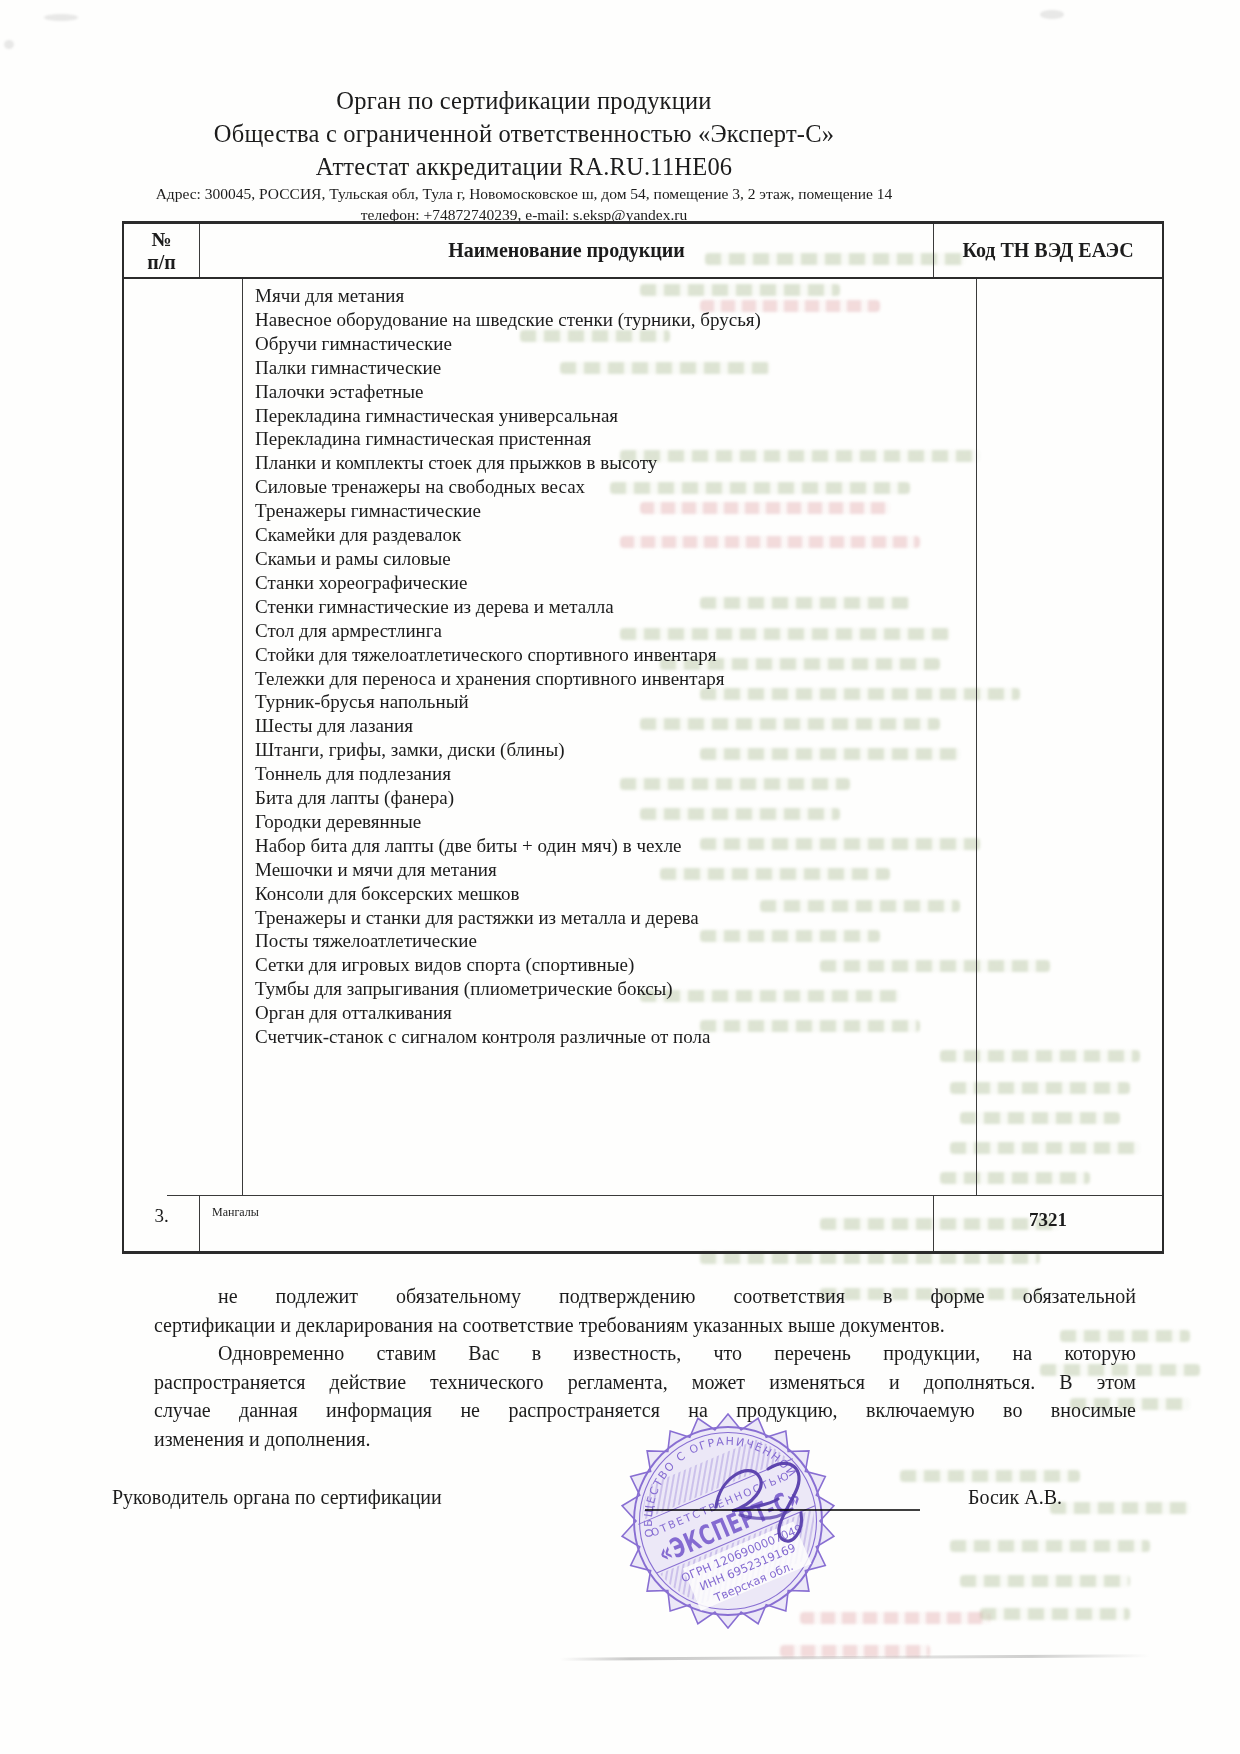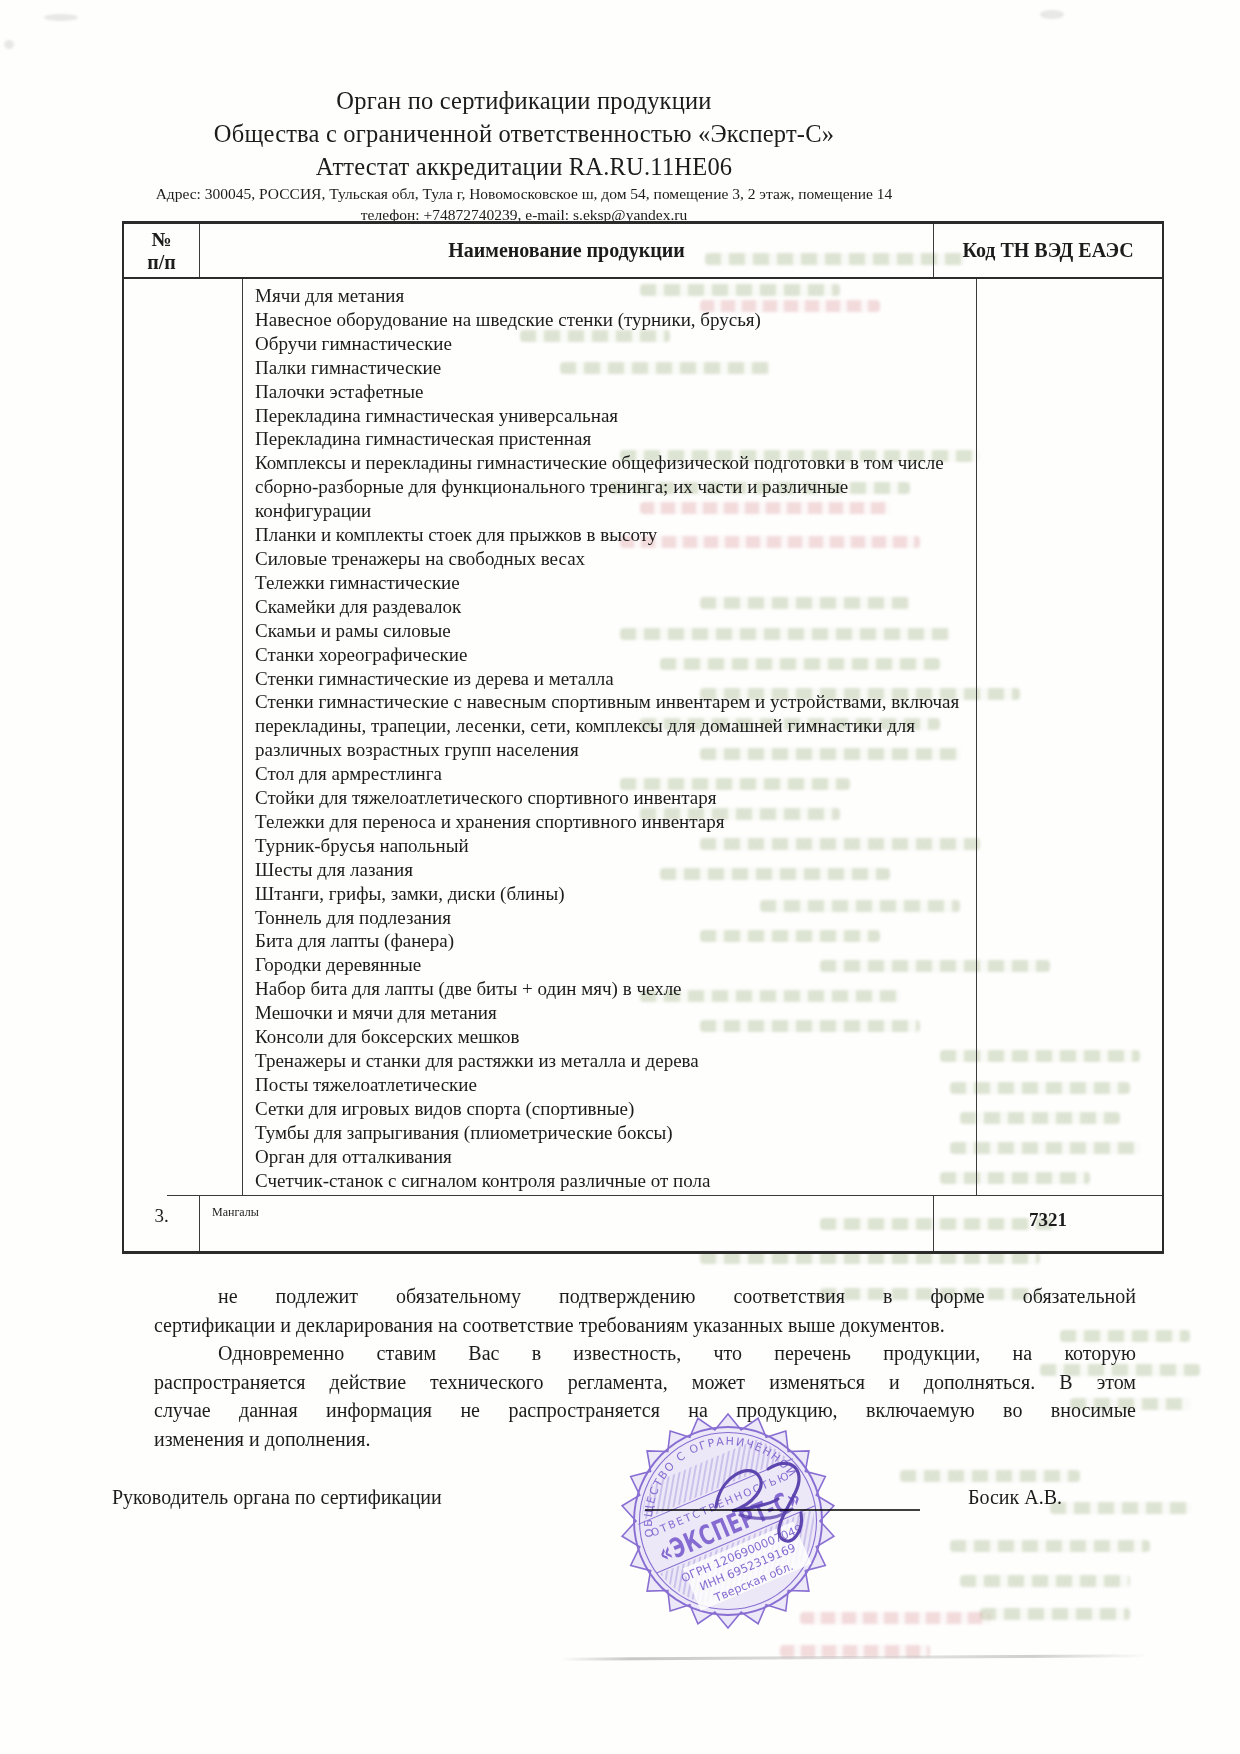--- a/index.html
+++ b/index.html
@@ -125,29 +125,27 @@
       <div class="trow body-row">
         <div class="cell"></div>
         <div class="cell items-cell">
             <p>Мячи для метания</p>
             <p>Навесное оборудование на шведские стенки (турники, брусья)</p>
             <p>Обручи гимнастические</p>
             <p>Палки гимнастические</p>
             <p>Палочки эстафетные</p>
             <p>Перекладина гимнастическая универсальная</p>
             <p>Перекладина гимнастическая пристенная</p>
-            <p>Комплексы и перекладины гимнастические общефизической подготовки в том числе сборно-разборные для функционального тренинга; их части и различные конфигурации</p>
             <p>Планки и комплекты стоек для прыжков в высоту</p>
             <p>Силовые тренажеры на свободных весах</p>
-            <p>Тележки гимнастические</p>
+            <p>Тренажеры гимнастические</p>
             <p>Скамейки для раздевалок</p>
             <p>Скамьи и рамы силовые</p>
             <p>Станки хореографические</p>
             <p>Стенки гимнастические из дерева и металла</p>
-            <p>Стенки гимнастические с навесным спортивным инвентарем и устройствами, включая перекладины, трапеции, лесенки, сети, комплексы для домашней гимнастики для различных возрастных групп населения</p>
             <p>Стол для армрестлинга</p>
             <p>Стойки для тяжелоатлетического спортивного инвентаря</p>
             <p>Тележки для переноса и хранения спортивного инвентаря</p>
             <p>Турник-брусья напольный</p>
             <p>Шесты для лазания</p>
             <p>Штанги, грифы, замки, диски (блины)</p>
             <p>Тоннель для подлезания</p>
             <p>Бита для лапты (фанера)</p>
             <p>Городки деревянные</p>
             <p>Набор бита для лапты (две биты + один мяч) в чехле</p>

